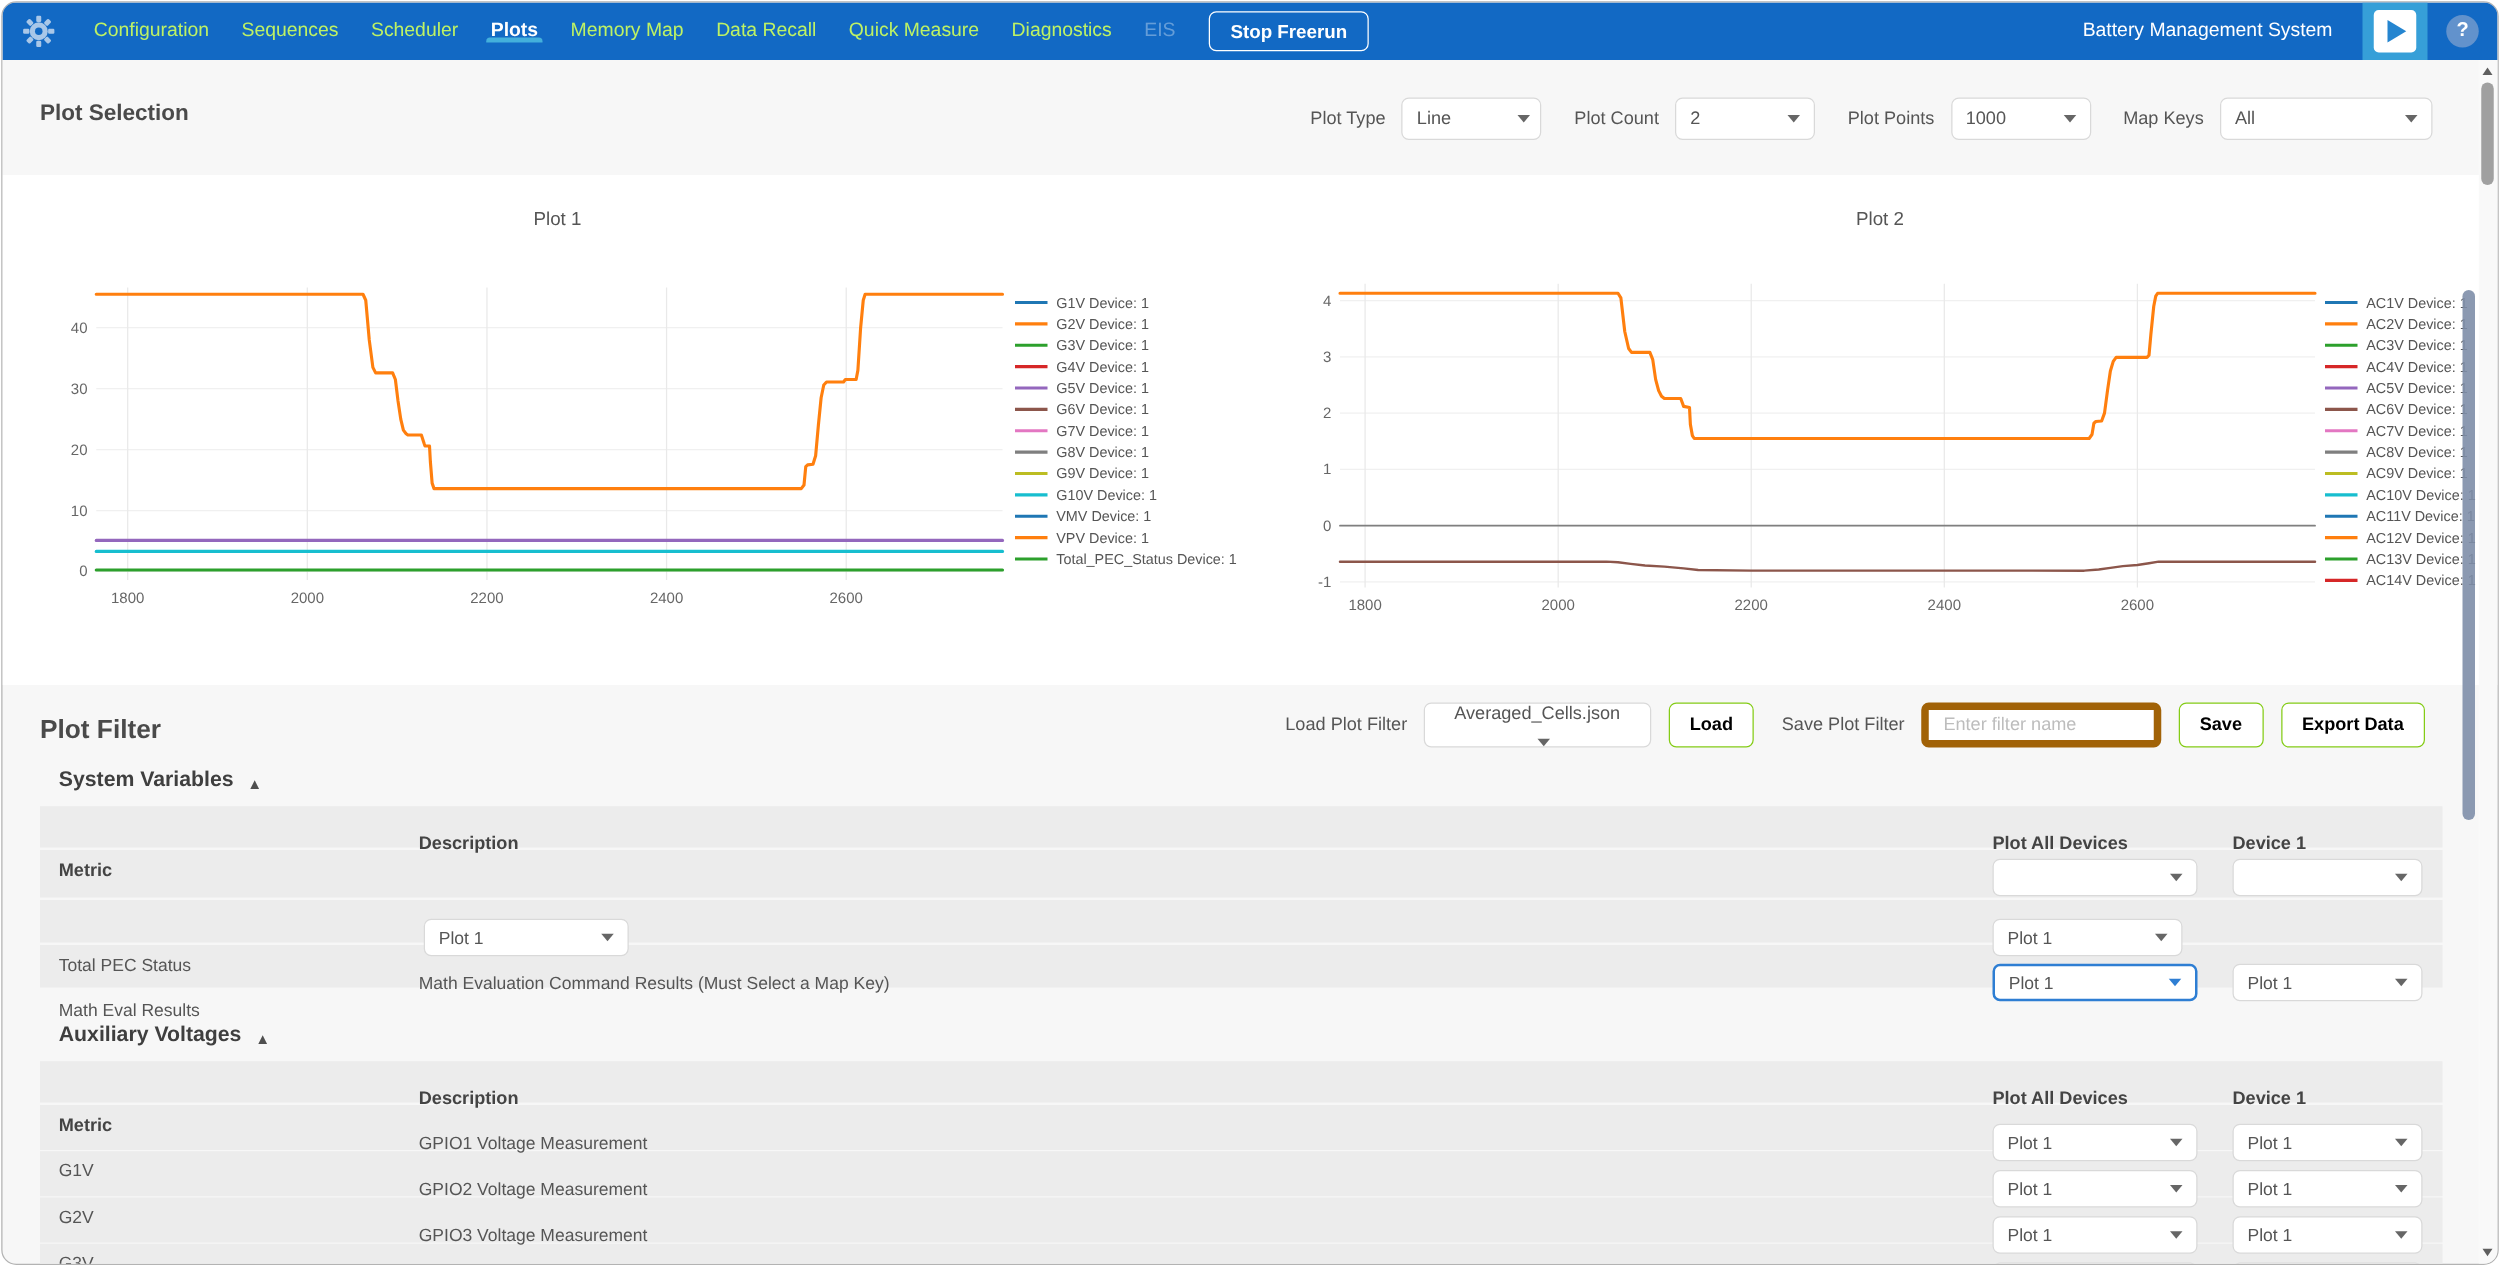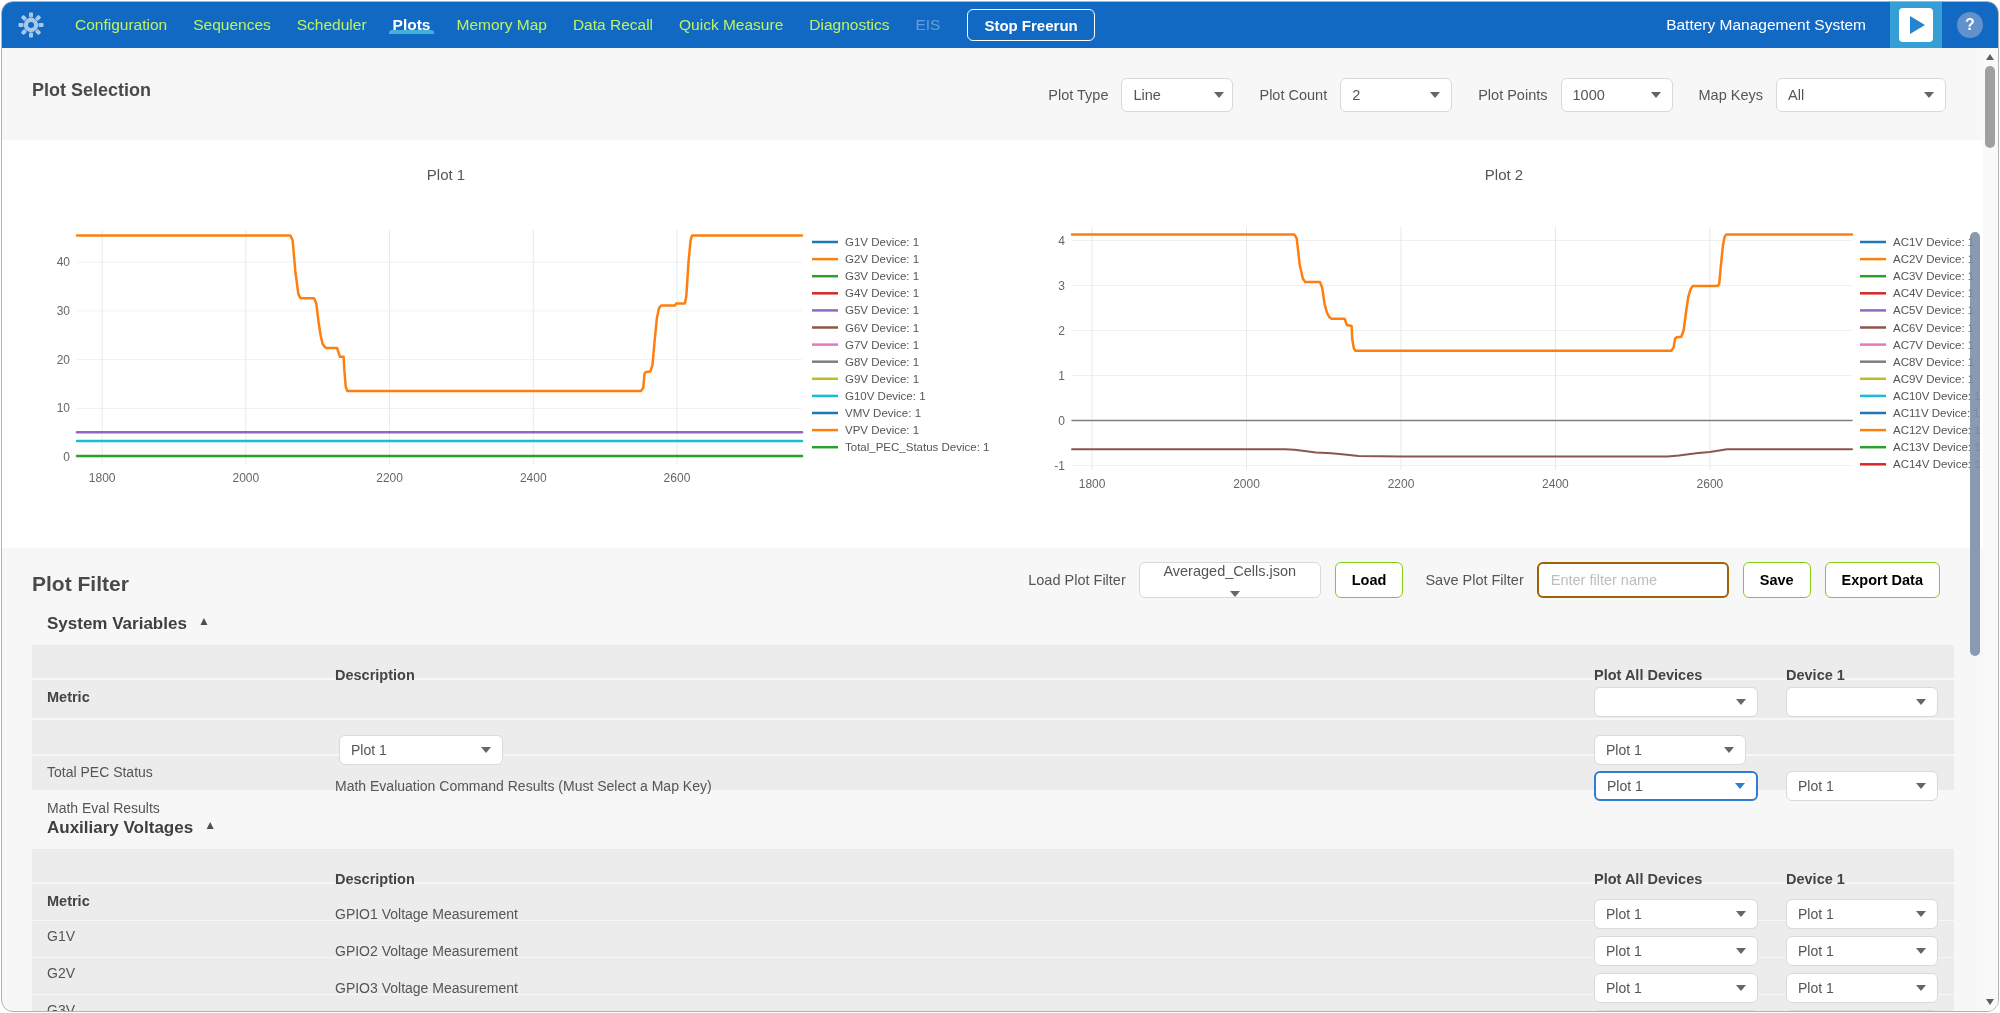--- a/index.html
+++ b/index.html
@@ -54,27 +54,27 @@
   .plots-card { position:absolute; left:0; right:0; top:138px; height:408px; background:#ffffff; }
   .chart-block { position:absolute; top:12px; }
 
   
   .pf-bar { position:absolute; left:0; right:0; top:546px; height:66px; }
   .pf-title { position:absolute; left:30px; top:24px; }
   .pf-tools { position:absolute; right:58px; top:14px; display:flex; align-items:center; }
   .pf-label { font-size:14.5px; color:#555; margin:0 13px 0 22px; white-space:nowrap; }
   .btn { height:36px; padding:0 16px; background:#fff; border:1px solid #84cc16; border-radius:6px;
          color:#000000; font-size:14.5px; font-weight:700; font-family:inherit; cursor:pointer; margin-left:14px; }
-  .txt-input { height:36px; width:192px; background:#fff; border:2px solid #a16207; border-radius:6px;
+  .txt-input { height:36px; width:192px; background:#fff; border:6px solid #a16207; border-radius:6px;
                padding:0 12px; font-size:14.5px; color:#555; font-family:inherit; }
   .txt-input::placeholder { color:#bdbdbd; }
 
   
   .tables { position:absolute; left:30px; width:1922px; top:612px; }
-  .section-heading { display:flex; align-items:flex-start; margin:0 0 11px 15px; }
+  .section-heading { display:flex; align-items:flex-end; margin:0 0 11px 15px; }
   .section-heading .txt { font-size:17px; font-weight:700; color:#3f3f3f; }
   .collapse-caret { font-size:12px; color:#4f4f4f; margin-left:11px; cursor:pointer; }
   .ftable { width:100%; }
   .trow { display:grid; grid-template-columns:303px 1fr 192px 172px; align-items:center;
           background:#ececec; margin-bottom:2px; }
   .trow.head { font-weight:700; color:#444; font-size:14.5px; height:33px; }
   .trow .c1 { padding-left:15px;margin-top:44px; }
   .trow .c3, .trow .c4 { padding-left:4px; }
   .cell-text { font-size:14px; color:#555; }
   .trow .tsel { height:30px; font-size:14px; }

